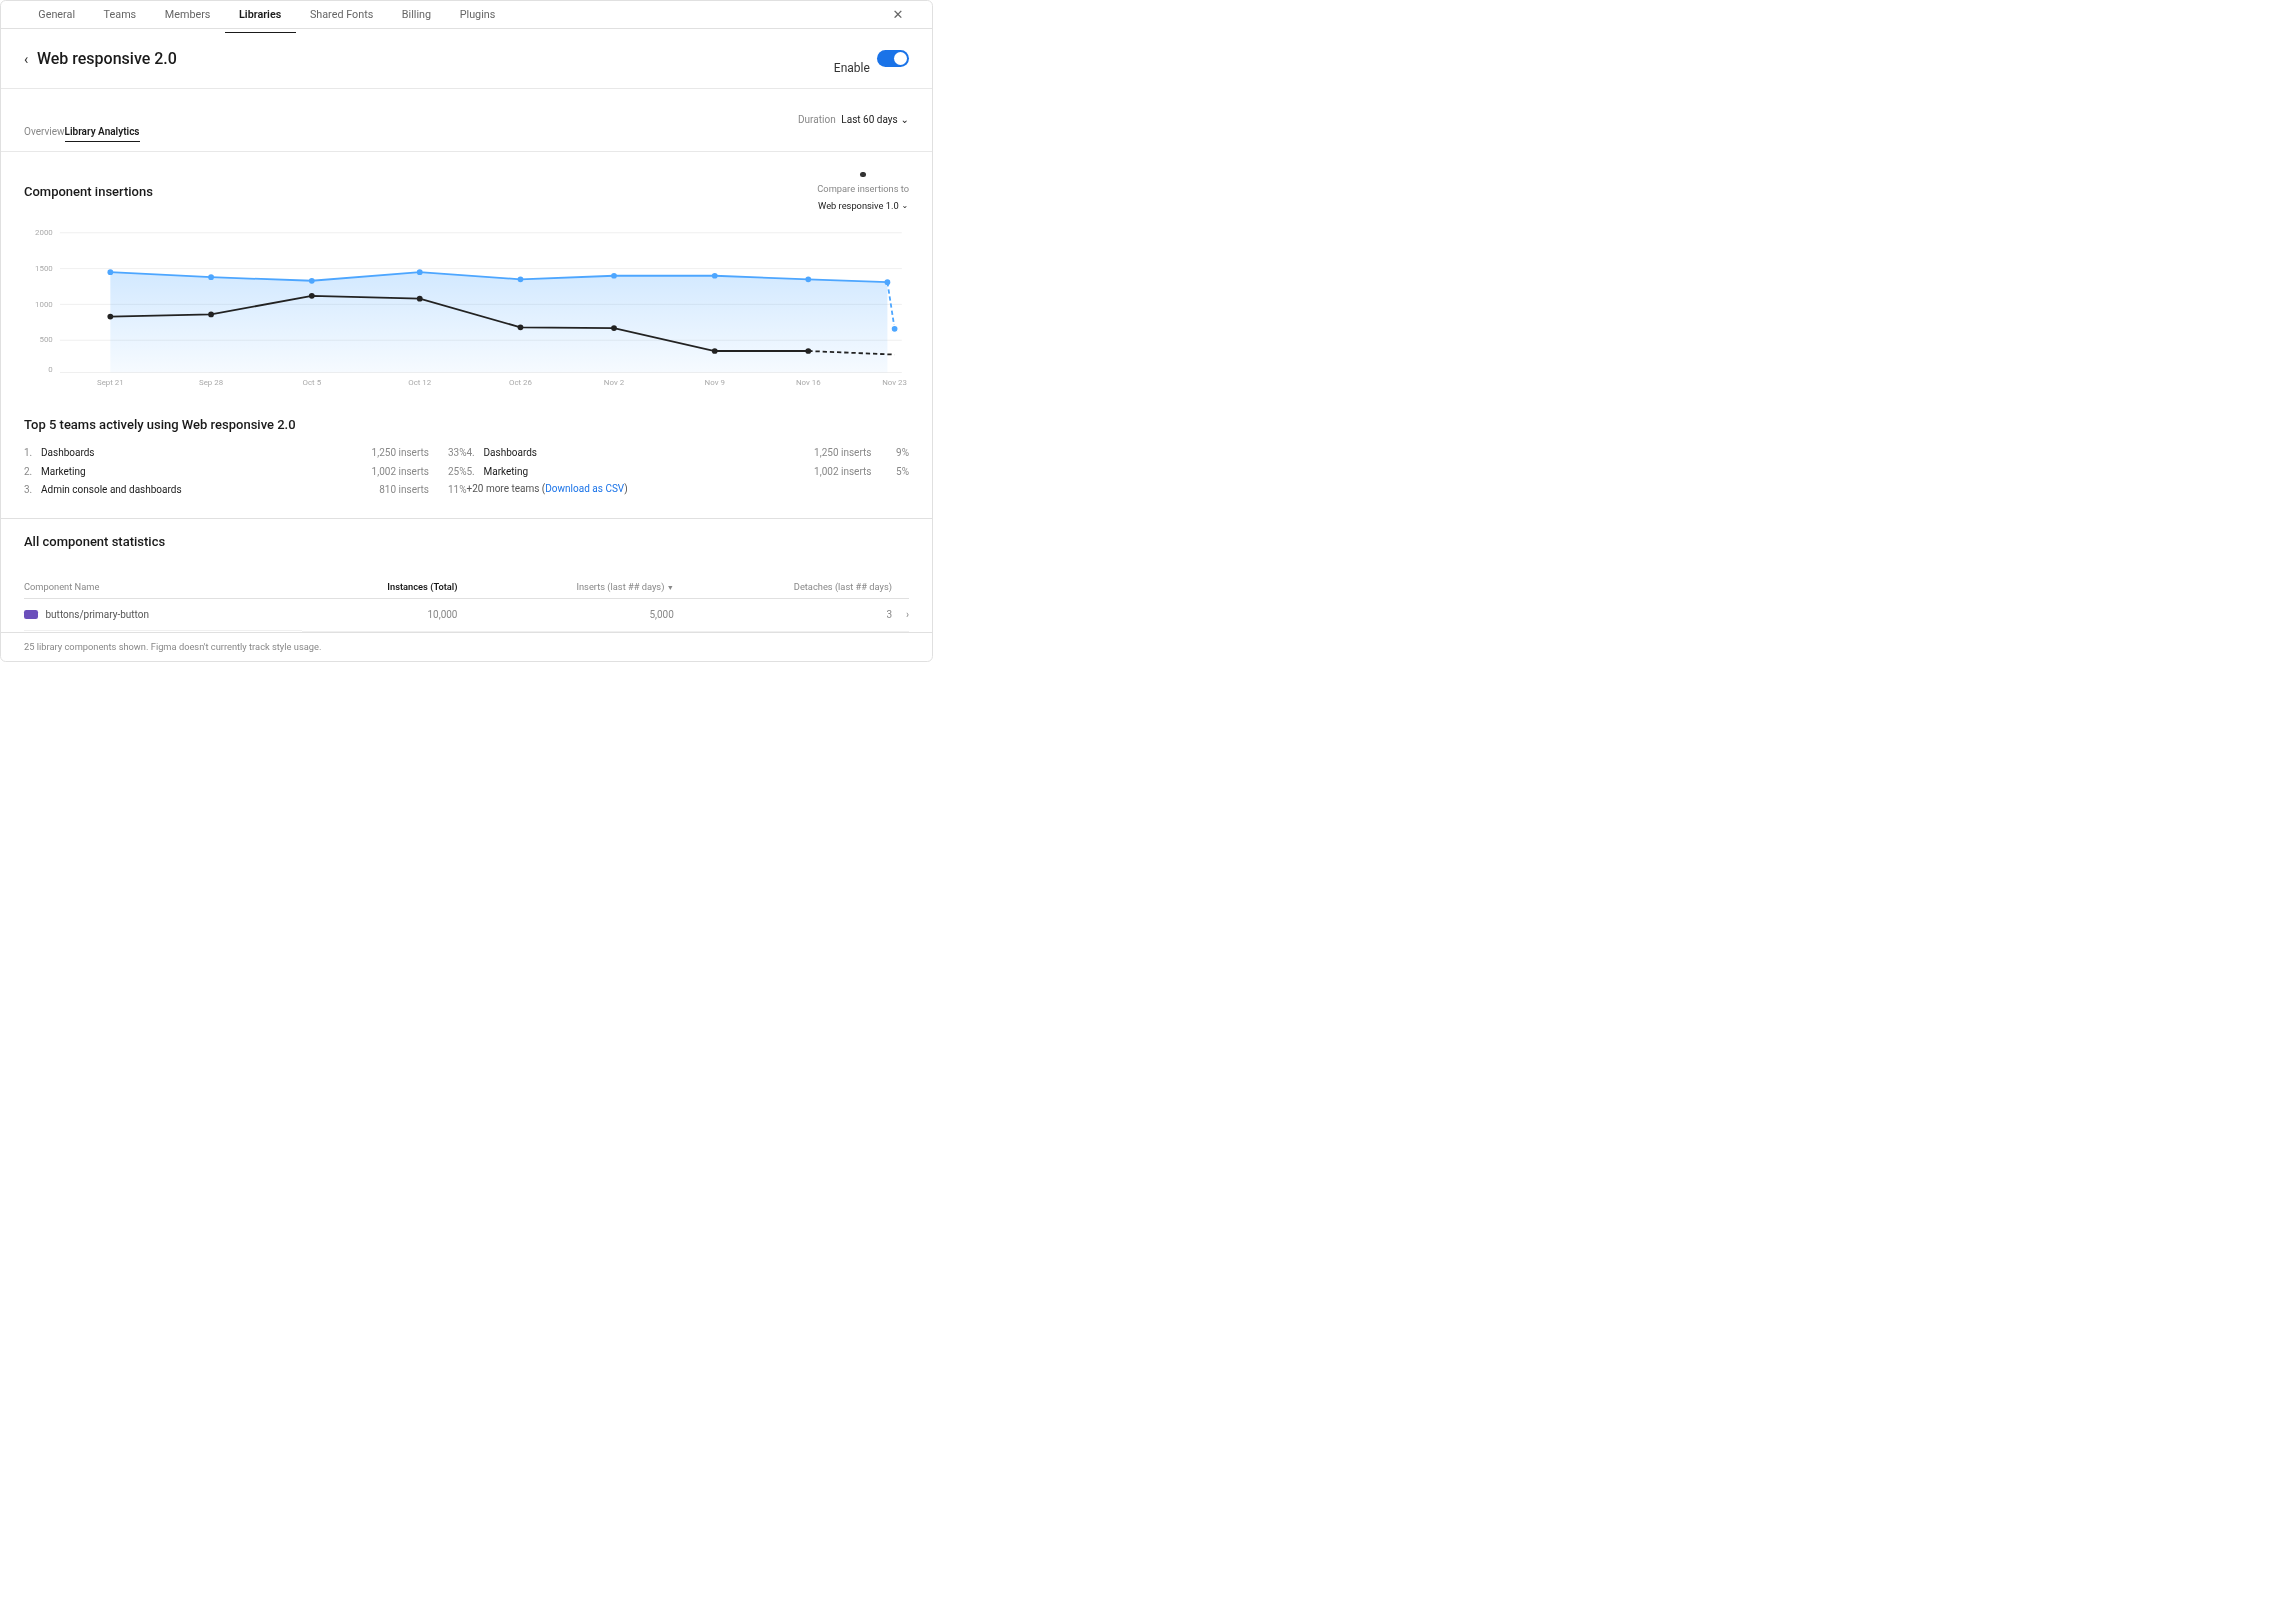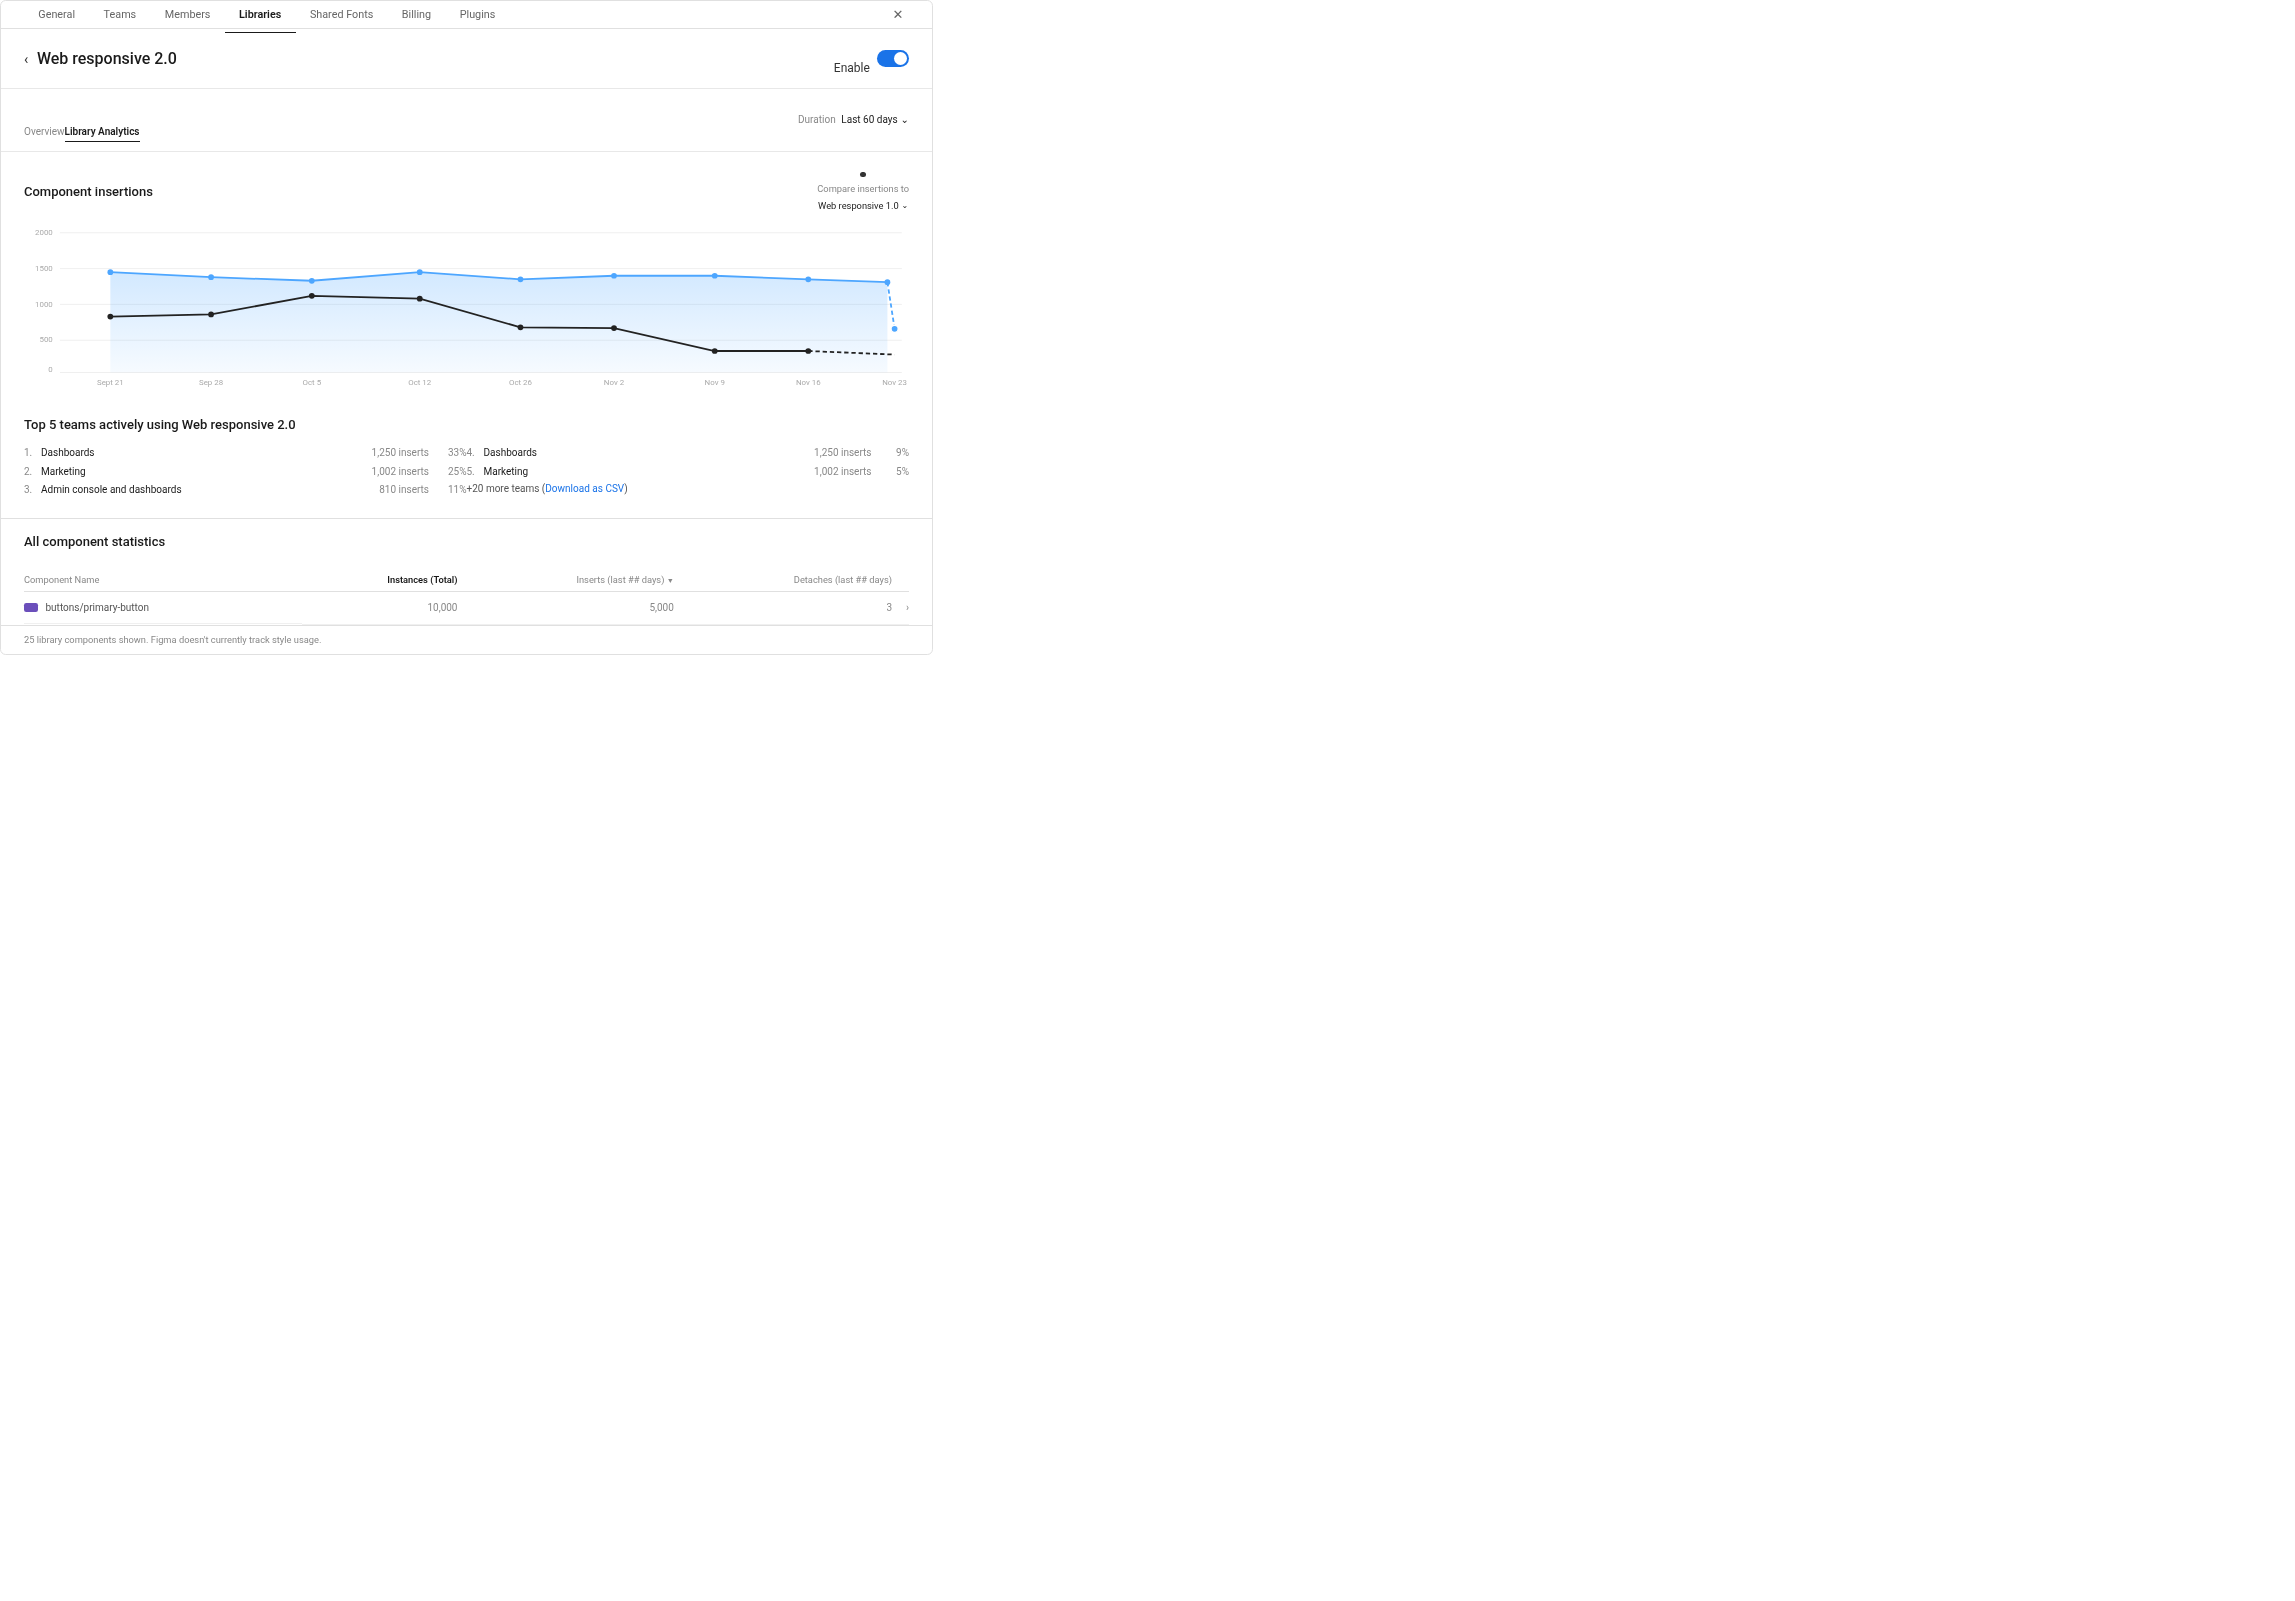--- a/index.html
+++ b/index.html
@@ -252,21 +252,21 @@
       margin: 0 -23px;
     }
 
     
     .stats-section {
       padding-top: 14.3px;
     }
     .stats-title {
       font-size: 13px;
       font-weight: 500;
-      margin-bottom: 20px;
+      margin-bottom: 27px;
       color: #1a1a1a;
     }
     .stats-table {
       width: 100%;
       border-collapse: collapse;
     }
     .stats-table thead th {
       text-align: left;
       font-size: 9.3px;
       color: #888;

